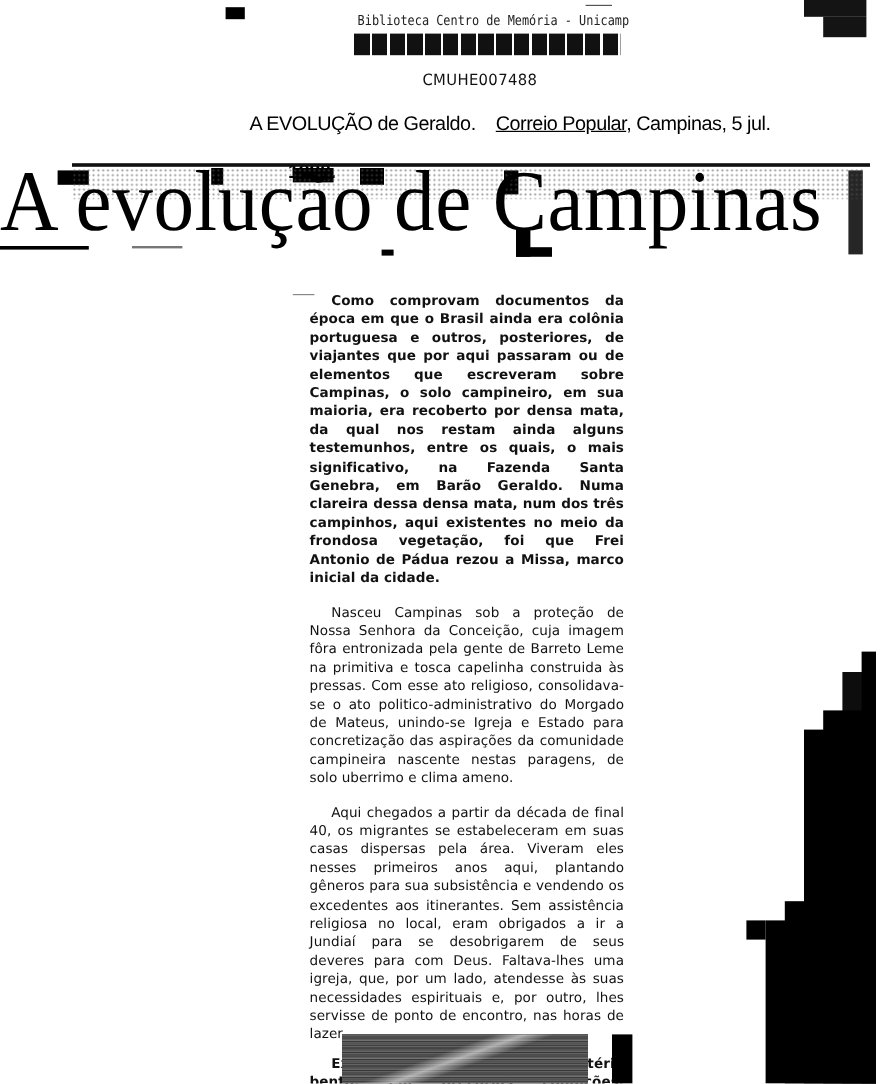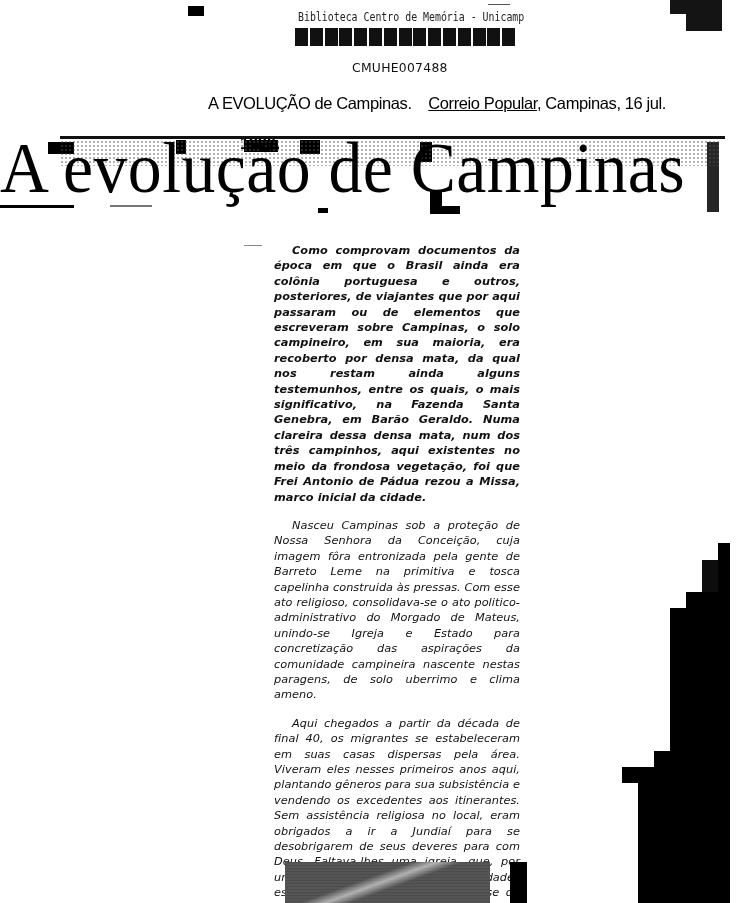--- a/index.html
+++ b/index.html
@@ -45,21 +45,21 @@
     background: radial-gradient(circle, #555 0.6px, transparent 1.2px);
     background-size: 4px 4px; opacity: 0.55;
   }
 
   
   .article {
     left: 258px; top: 243px; width: 262px;
     font-family: "DejaVu Sans", sans-serif; font-size: 11.3px; line-height: 15.4px;
     color: #111; text-align: justify; letter-spacing: 0.05px;
   }
-  .article p { margin: 0 0 13px 16px; text-indent: 18px; hyphens: manual; font-style: italic; }
+  .article p { margin: 0 0 13px 0; text-indent: 18px; hyphens: manual; }
   .article p.lead { font-weight: bold; }
 
   
   .photo {
     left: 285px; top: 862px; width: 205px; height: 41px;
     background:
       linear-gradient(160deg, transparent 40%, rgba(255,255,255,0.55) 48%, transparent 56%),
       repeating-linear-gradient(0deg, #444 0px, #666 1px, #333 2px, #777 3px),
       #444;
   }
@@ -70,21 +70,21 @@
 <div class="abs noise" style="left:188px;top:6px;width:16px;height:10px;"></div>
 <div class="abs noise" style="left:670px;top:0px;width:52px;height:14px;opacity:.92;"></div>
 <div class="abs noise" style="left:686px;top:14px;width:36px;height:17px;opacity:.92;"></div>
 <div class="abs" style="left:488px;top:4px;width:22px;height:1px;background:#555;"></div>
 
 <div class="abs lib-line">Biblioteca Centro de Memória - Unicamp</div>
 <div class="abs barcode"></div>
 <div class="abs barcode-id">CMUHE007488</div>
 
 <div class="abs citation">
-  <span>A EVOLUÇÃO de Campinas.</span>&nbsp;&nbsp;&nbsp;&nbsp;<span class="pub">Correio Popular</span><span>, Campinas, 16 jul.</span>
+  <span>A EVOLUÇÃO de Geraldo.</span>&nbsp;&nbsp;&nbsp;&nbsp;<span class="pub">Correio Popular</span><span>, Campinas, 5 jul.</span>
 </div>
 <div class="abs citation-year">1980.</div>
 
 <div class="abs" style="left:60px;top:136px;width:665px;height:3px;background:#111;"></div>
 <div class="abs noise" style="left:48px;top:142px;width:26px;height:12px;"></div>
 <div class="abs noise" style="left:176px;top:140px;width:10px;height:14px;"></div>
 <div class="abs noise" style="left:244px;top:140px;width:34px;height:12px;"></div>
 <div class="abs noise" style="left:300px;top:140px;width:20px;height:14px;"></div>
 <div class="abs noise" style="left:420px;top:142px;width:12px;height:20px;"></div>
 <div class="abs noise" style="left:707px;top:142px;width:12px;height:70px;opacity:.85;"></div>

